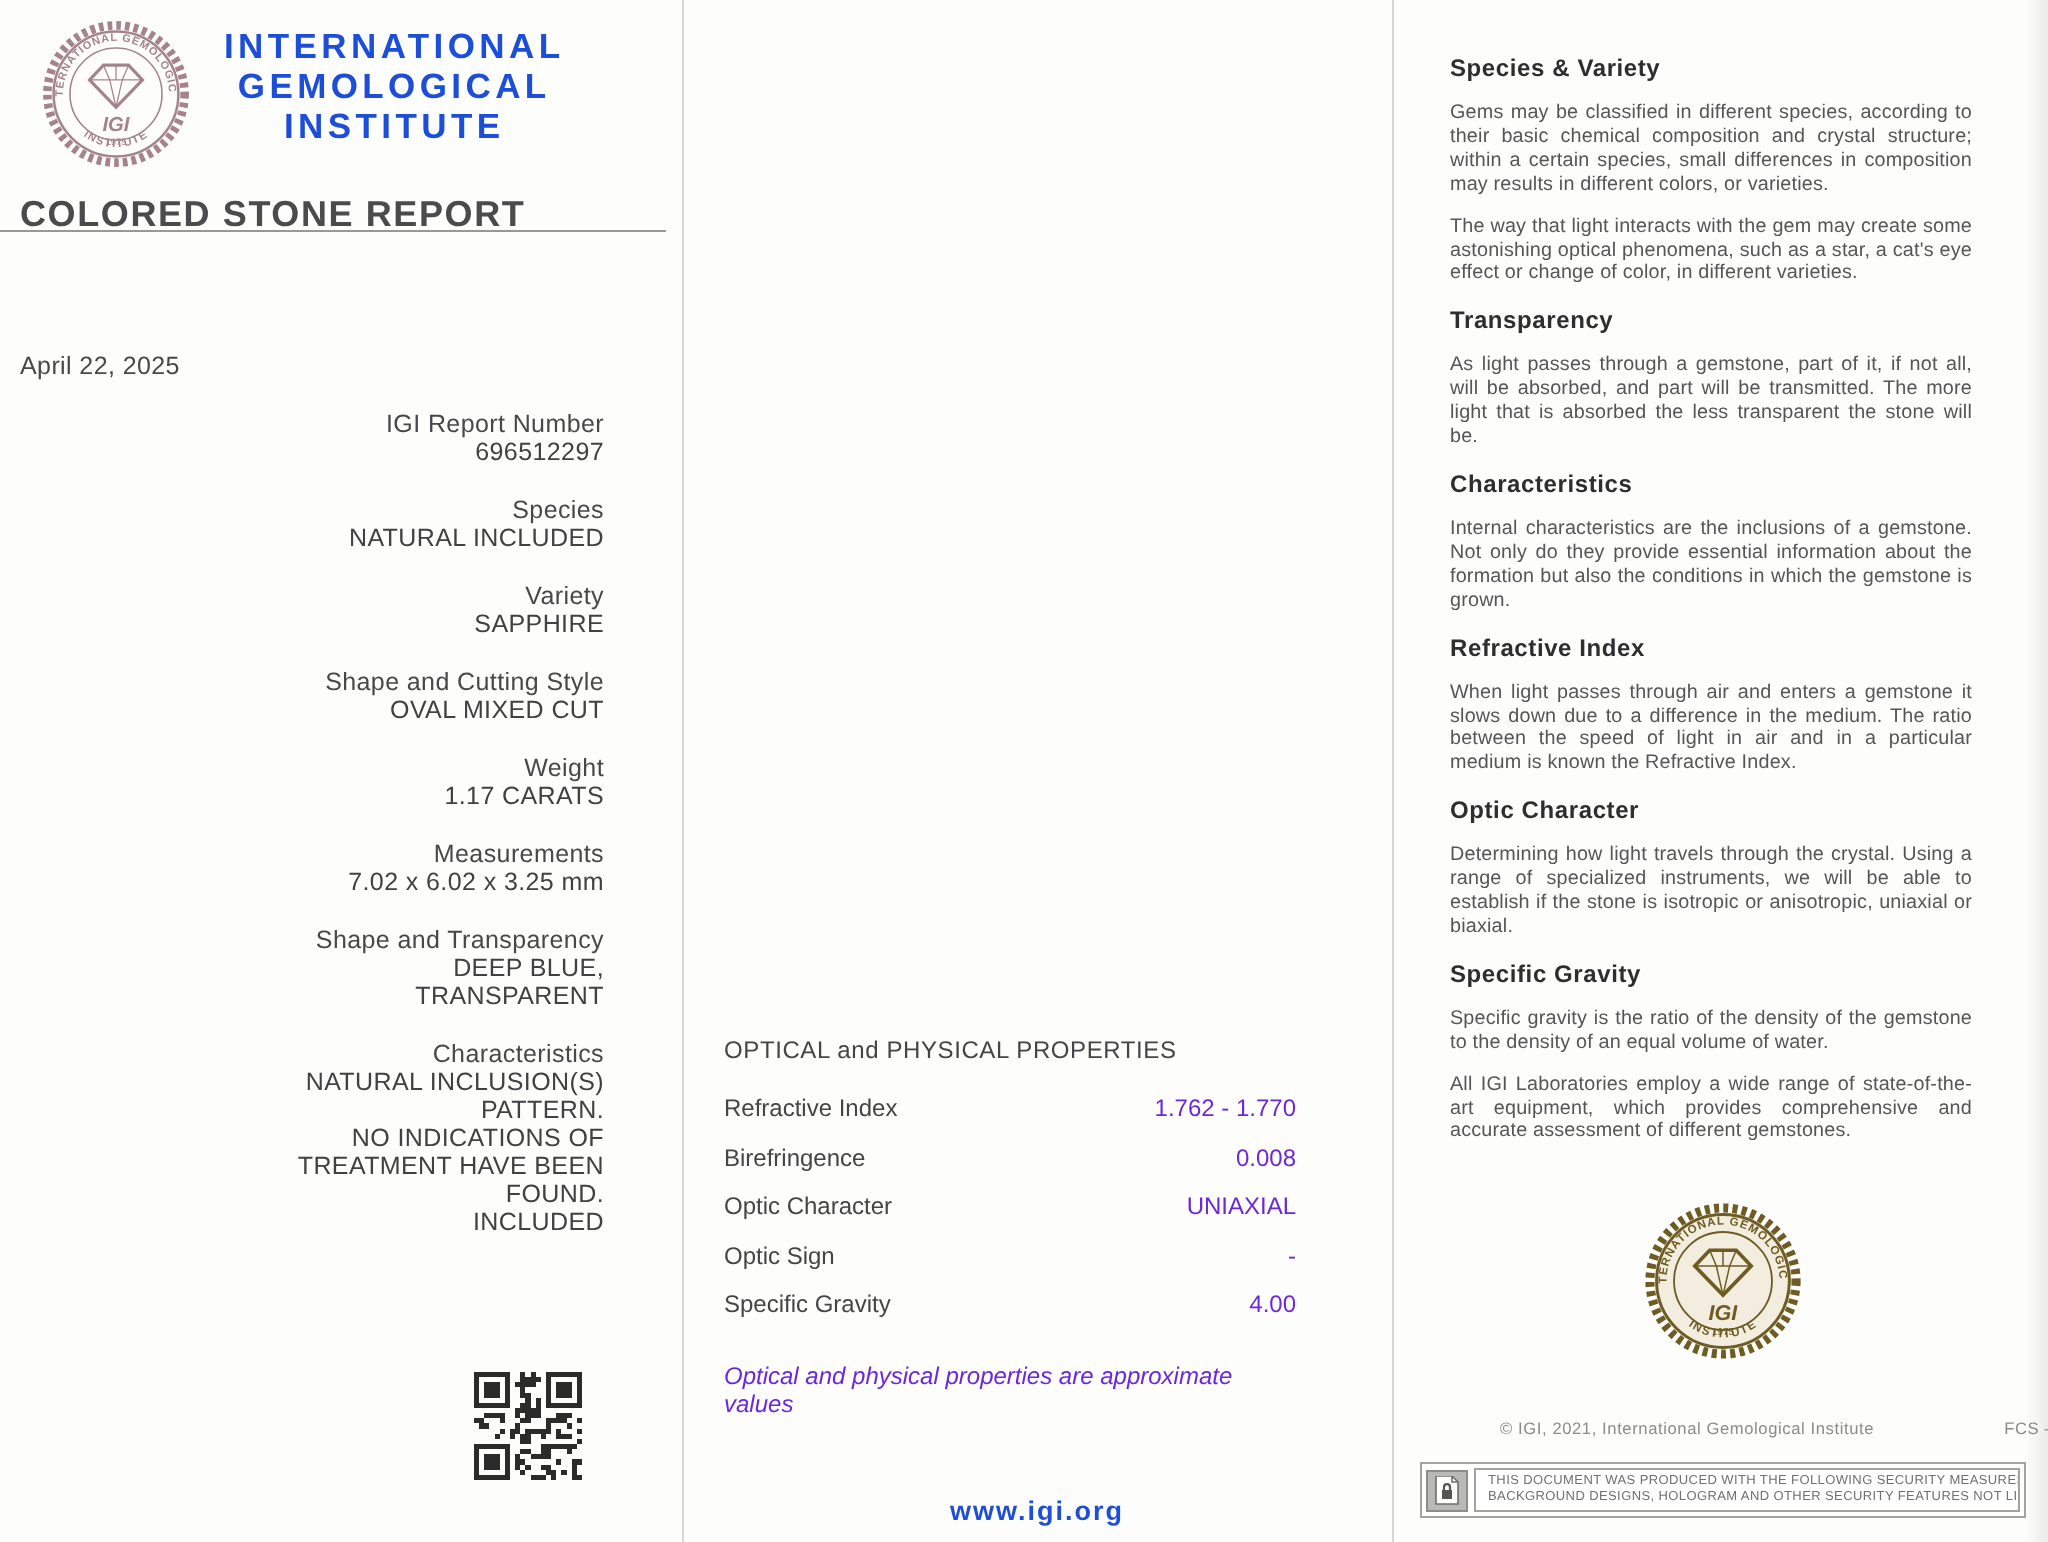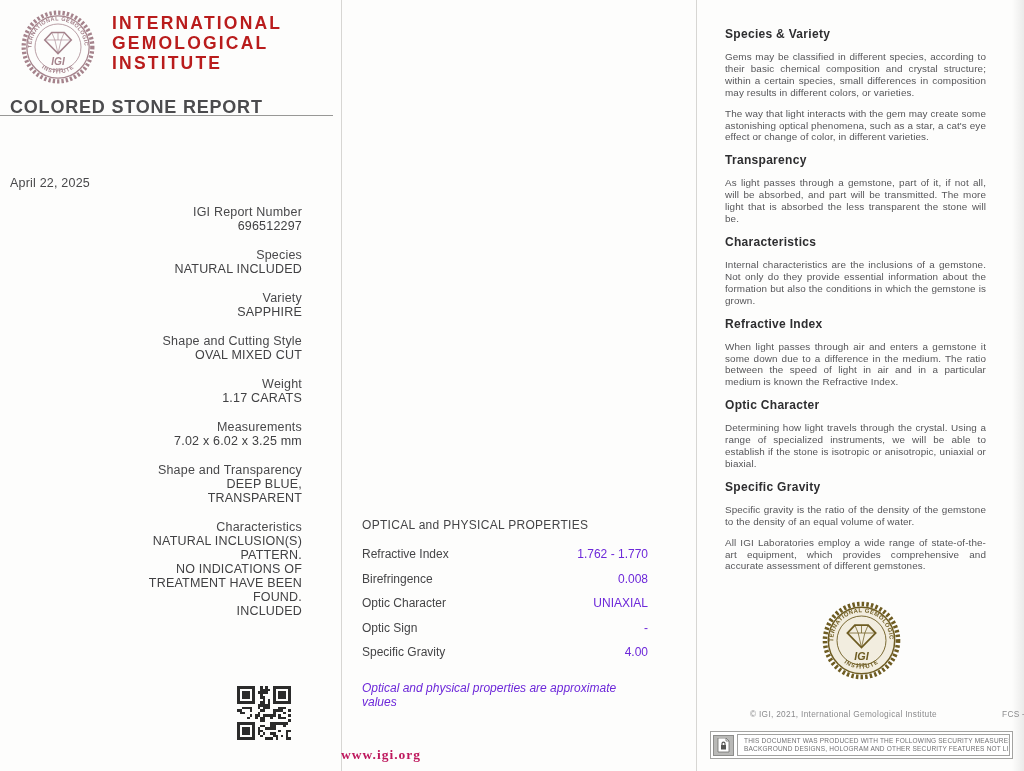--- a/index.html
+++ b/index.html
@@ -10,42 +10,42 @@
        background:linear-gradient(to right,rgba(0,0,0,0),rgba(0,0,0,0.07));pointer-events:none;}
   .divider{position:absolute;top:0;bottom:0;width:1px;background:#d7d6d3;}
   .divider-1{left:341px;}
   .divider-2{left:696px;}
 
   
   .brand{position:absolute;left:19px;top:8px;display:flex;gap:15px;}
   .seal{color:#a5838c;}
   .seal svg{display:block;}
   .wordmark{padding-top:5px;font-size:17.5px;font-weight:bold;letter-spacing:2.2px;
-       line-height:20px;color:#b91c1c;}
+       line-height:20px;color:#1d4ed8;text-align:center;}
   .report-title{position:absolute;left:10px;top:97px;margin:0;font-size:18px;font-weight:bold;
        letter-spacing:0.8px;color:#4b4b4d;}
   .title-rule{position:absolute;left:0;top:115px;width:333px;border-top:1.6px solid #989896;}
   .report-fields{position:absolute;left:10px;top:176px;width:292px;font-size:12.5px;
        color:#48484a;letter-spacing:0.2px;}
   .date-row{margin:0 0 15px 0;}
   .field-row{display:flex;justify-content:space-between;align-items:flex-end;margin:0 0 15px 0;flex-direction:column;}
   .field-row .label{flex:0 0 auto;max-width:165px;}
   .field-row .value{flex:1 1 auto;text-align:right;white-space:pre-line;max-width:195px;
        margin-left:8px;color:#414143;}
   .qr{position:absolute;left:237px;top:686px;width:54px;height:54px;}
   .qr svg{width:54px;height:54px;display:block;shape-rendering:crispEdges;}
 
   
   .props{position:absolute;left:362px;top:518px;width:286px;color:#454547;}
   .props-title{font-size:12px;letter-spacing:0.3px;margin:0 0 15px 0;}
   .props-row{display:flex;justify-content:space-between;font-size:12px;margin:0 0 10.5px 0;}
   .props-row .value{text-align:right;color:#6d28d9;}
   .props-note{margin-top:22px;font-style:italic;font-size:12px;color:#6d28d9;}
-  .website{position:absolute;left:341px;width:355px;bottom:8px;
-       font-size:13.5px;font-weight:bold;letter-spacing:1px;color:#be185d;font-family:Liberation Serif, serif;}
+  .website{position:absolute;left:341px;width:355px;bottom:8px;text-align:center;
+       font-size:13.5px;font-weight:bold;letter-spacing:1px;color:#1d4ed8;}
 
   
   .glossary{position:absolute;left:725px;top:27px;width:261px;}
   .glossary h3{margin:0 0 10px 0;font-size:12px;letter-spacing:0.3px;color:#2e2e30;}
   .glossary .sect{margin-bottom:10px;}
   .glossary p{margin:0 0 9px 0;font-size:9.9px;line-height:11.9px;text-align:justify;
        color:#555558;letter-spacing:0.1px;}
   .gold-seal{position:absolute;left:820px;top:599px;color:#6e5c22;}
   .legal-row{position:absolute;left:750px;top:709px;width:302px;display:flex;
        justify-content:space-between;font-size:8.3px;letter-spacing:0.3px;color:#8b8b8d;}
@@ -294,21 +294,21 @@
     <div class="sect">
       <h3>Transparency</h3>
       <p>As light passes through a gemstone, part of it, if not all, will be absorbed, and part will be transmitted. The more light that is absorbed the less transparent the stone will be.</p>
     </div>
     <div class="sect">
       <h3>Characteristics</h3>
       <p>Internal characteristics are the inclusions of a gemstone. Not only do they provide essential information  about the formation but also the conditions in which the gemstone is grown.</p>
     </div>
     <div class="sect">
       <h3>Refractive Index</h3>
-      <p>When light passes through air and enters a gemstone it some down due to a difference in the medium. The ratio between the speed of light in air and in a particular medium is known the Refractive Index.</p>
+      <p>When light passes through air and enters a gemstone it slows down due to a difference in the medium. The ratio between the speed of light in air and in a particular medium is known the Refractive Index.</p>
     </div>
     <div class="sect">
       <h3>Optic Character</h3>
       <p>Determining how light travels through the crystal. Using a range of specialized instruments, we will be able to establish if the stone is isotropic or anisotropic, uniaxial or biaxial.</p>
     </div>
     <div class="sect">
       <h3>Specific Gravity</h3>
       <p>Specific gravity is the ratio of the density of the gemstone to the density of an equal volume of water.</p>
       <p>All IGI Laboratories employ a wide range of state-of-the-art equipment, which provides comprehensive and accurate assessment of different gemstones.</p>
     </div>

